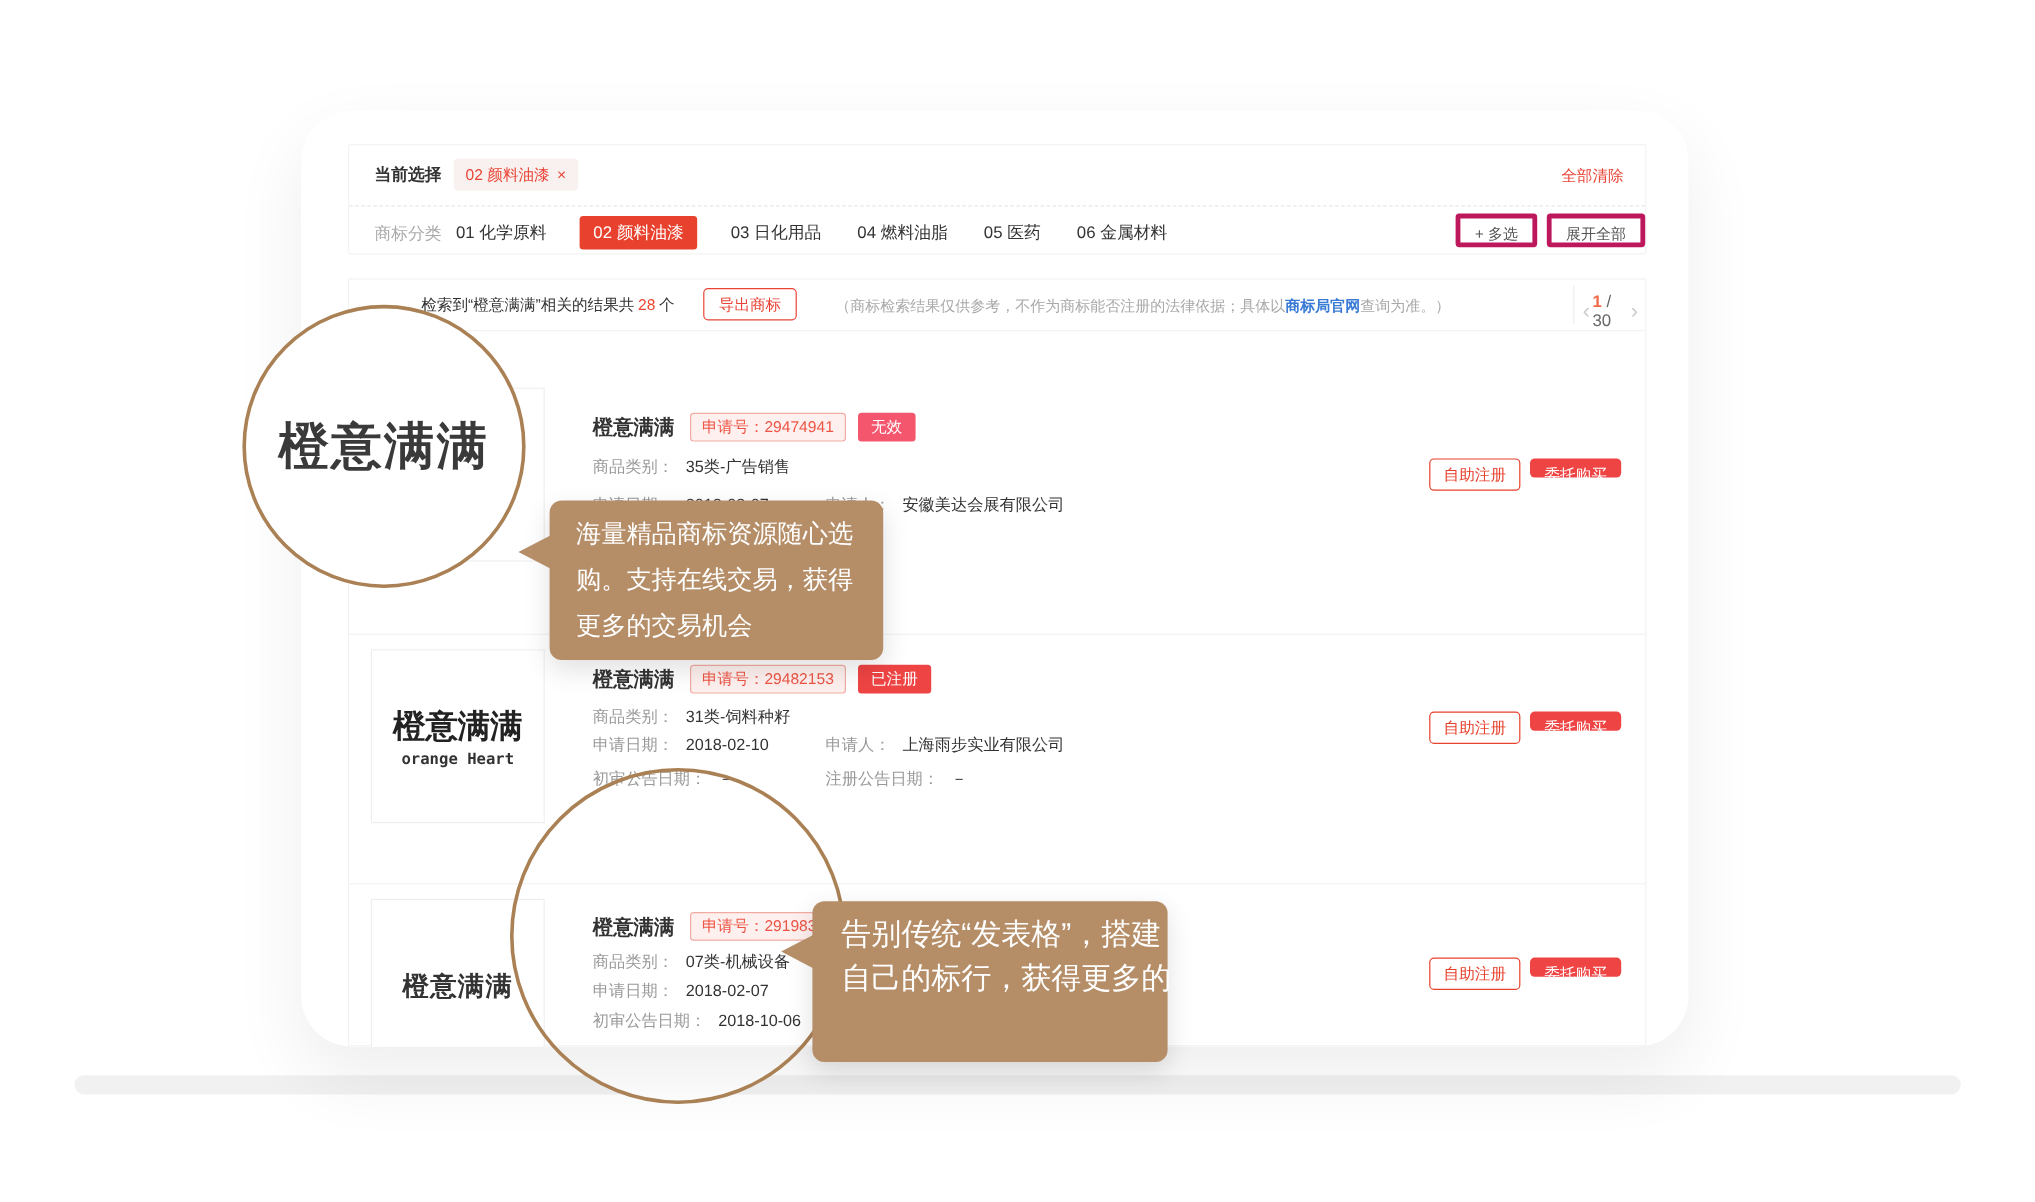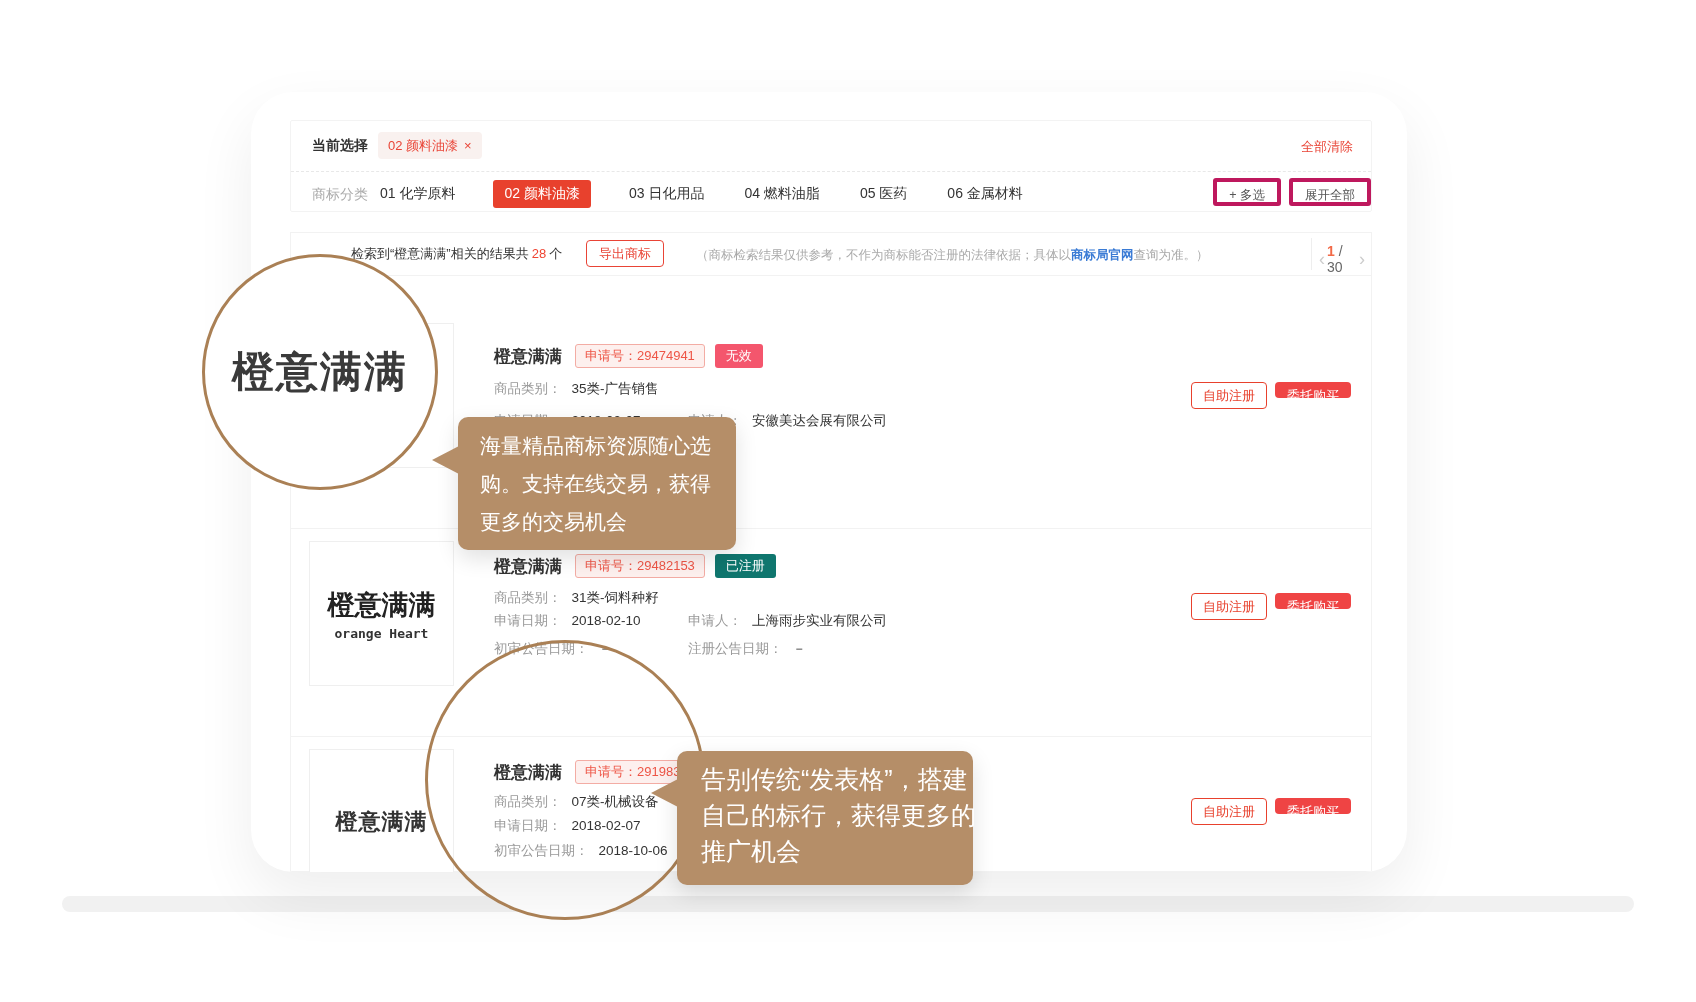--- a/index.html
+++ b/index.html
@@ -26,21 +26,21 @@
     border:1px solid #f3f3f3; border-radius:2px; background:#fff; }
   .pa-row1 { position:absolute; left:0; top:0; right:0; height:50px; }
   .cur-label { position:absolute; left:21px; top:16px; font-size:14px; font-weight:700; color:#333; }
   .sel-tag { position:absolute; left:87px; top:11px; height:27px; line-height:27px;
     background:#f9f1ef; border-radius:4px; padding:0 10px; font-size:13px; color:#e94436; }
   .sel-tag .x { margin-left:6px; font-size:13px; cursor:pointer; }
   .clear-all { position:absolute; right:18px; top:17px; font-size:13px; color:#e94436; cursor:pointer; }
   .dashed { position:absolute; left:0; right:0; top:50px; border-top:1px dashed #e8e8e8; }
   .pa-row2 { position:absolute; left:0; top:51px; right:0; bottom:0; }
   .cat-label { position:absolute; left:21px; top:14px; font-size:14px; color:#aaa; }
-  .cats { position:absolute; left:87px; top:8px; display:flex; align-items:center; gap:36px; }
+  .cats { position:absolute; left:87px; top:8px; display:flex; align-items:center; gap:26px; }
   .cat { font-size:14px; color:#333; padding:5px 2px; cursor:pointer; white-space:nowrap; }
   .cat.selected { background:#e8412d; color:#fff; border-radius:3px; padding:5px 11px; }
   .pa-btns { position:absolute; right:0; top:6px; display:flex; gap:8px; padding-right:0; }
   .ghost-btn { border:4px solid #be185d; border-radius:3px; background:#fff; color:#555;
     font-size:12.5px; height:28px; line-height:26px; padding:0 12px; cursor:pointer; white-space:nowrap; }
 
   
   .panelB { position:absolute; left:39px; top:140px; width:1082px; height:640px;
     border:1px solid #f2f2f2; border-top:1px solid #f2f2f2; background:#fff; }
   .res-header { position:absolute; left:0; top:0; right:0; height:42px; }
@@ -65,21 +65,21 @@
   .tm-sub { font-family:"DejaVu Sans Mono","Liberation Mono",monospace; font-size:13px; font-weight:700; color:#333; margin-top:3px; }
 
   .row-title { position:absolute; left:203px; display:flex; align-items:center; height:24px; white-space:nowrap; }
   .tm-name { font-size:17px; font-weight:700; color:#333; }
   .appno-tag { margin-left:13px; height:24px; line-height:22px; padding:0 9px; border:1px solid #f3aca4;
     background:#fdf0ee; border-radius:3px; color:#ee5546; font-size:13px; }
   .status { margin-left:10px; height:24px; line-height:24px; padding:0 11px; border-radius:3px;
     color:#fff; font-size:13px; }
   .status:empty { display:none; }
   .status.invalid { background:#f4566d; }
-  .status.registered { background:#0f766e; }
+  .status.registered { background:#ef4444; }
   .fline { position:absolute; left:203px; height:20px; line-height:20px; font-size:13.5px; white-space:nowrap; }
   .fl { color:#999; }
   .fv { color:#333; margin-left:10px; }
   .col2 { position:absolute; left:397px; }
   .row-actions { position:absolute; display:flex; gap:8px; }
   .act-outline { width:76px; height:27px; line-height:25px; text-align:center; border:1px solid #e8412d;
     color:#e8412d; background:#fff; border-radius:4px; font-size:13px; cursor:pointer; }
   .act-solid { width:76px; height:16px; line-height:27px; text-align:center; background:#ef4444;
     color:#fff; border-radius:4px; font-size:13px; cursor:pointer; }
 
@@ -223,16 +223,15 @@
   <div class="tooltip tip1">
     <span class="arrow"></span>
     <p>海量精品商标资源随心选</p>
     <p>购。支持在线交易，获得</p>
     <p>更多的交易机会</p>
   </div>
   <div class="tooltip tip2">
     <span class="arrow"></span>
     <p>告别传统“发表格”，搭建</p>
     <p>自己的标行，获得更多的</p>
-    <p>推广机会</p>
   </div>
 
 </div>
 
 </body></html>

